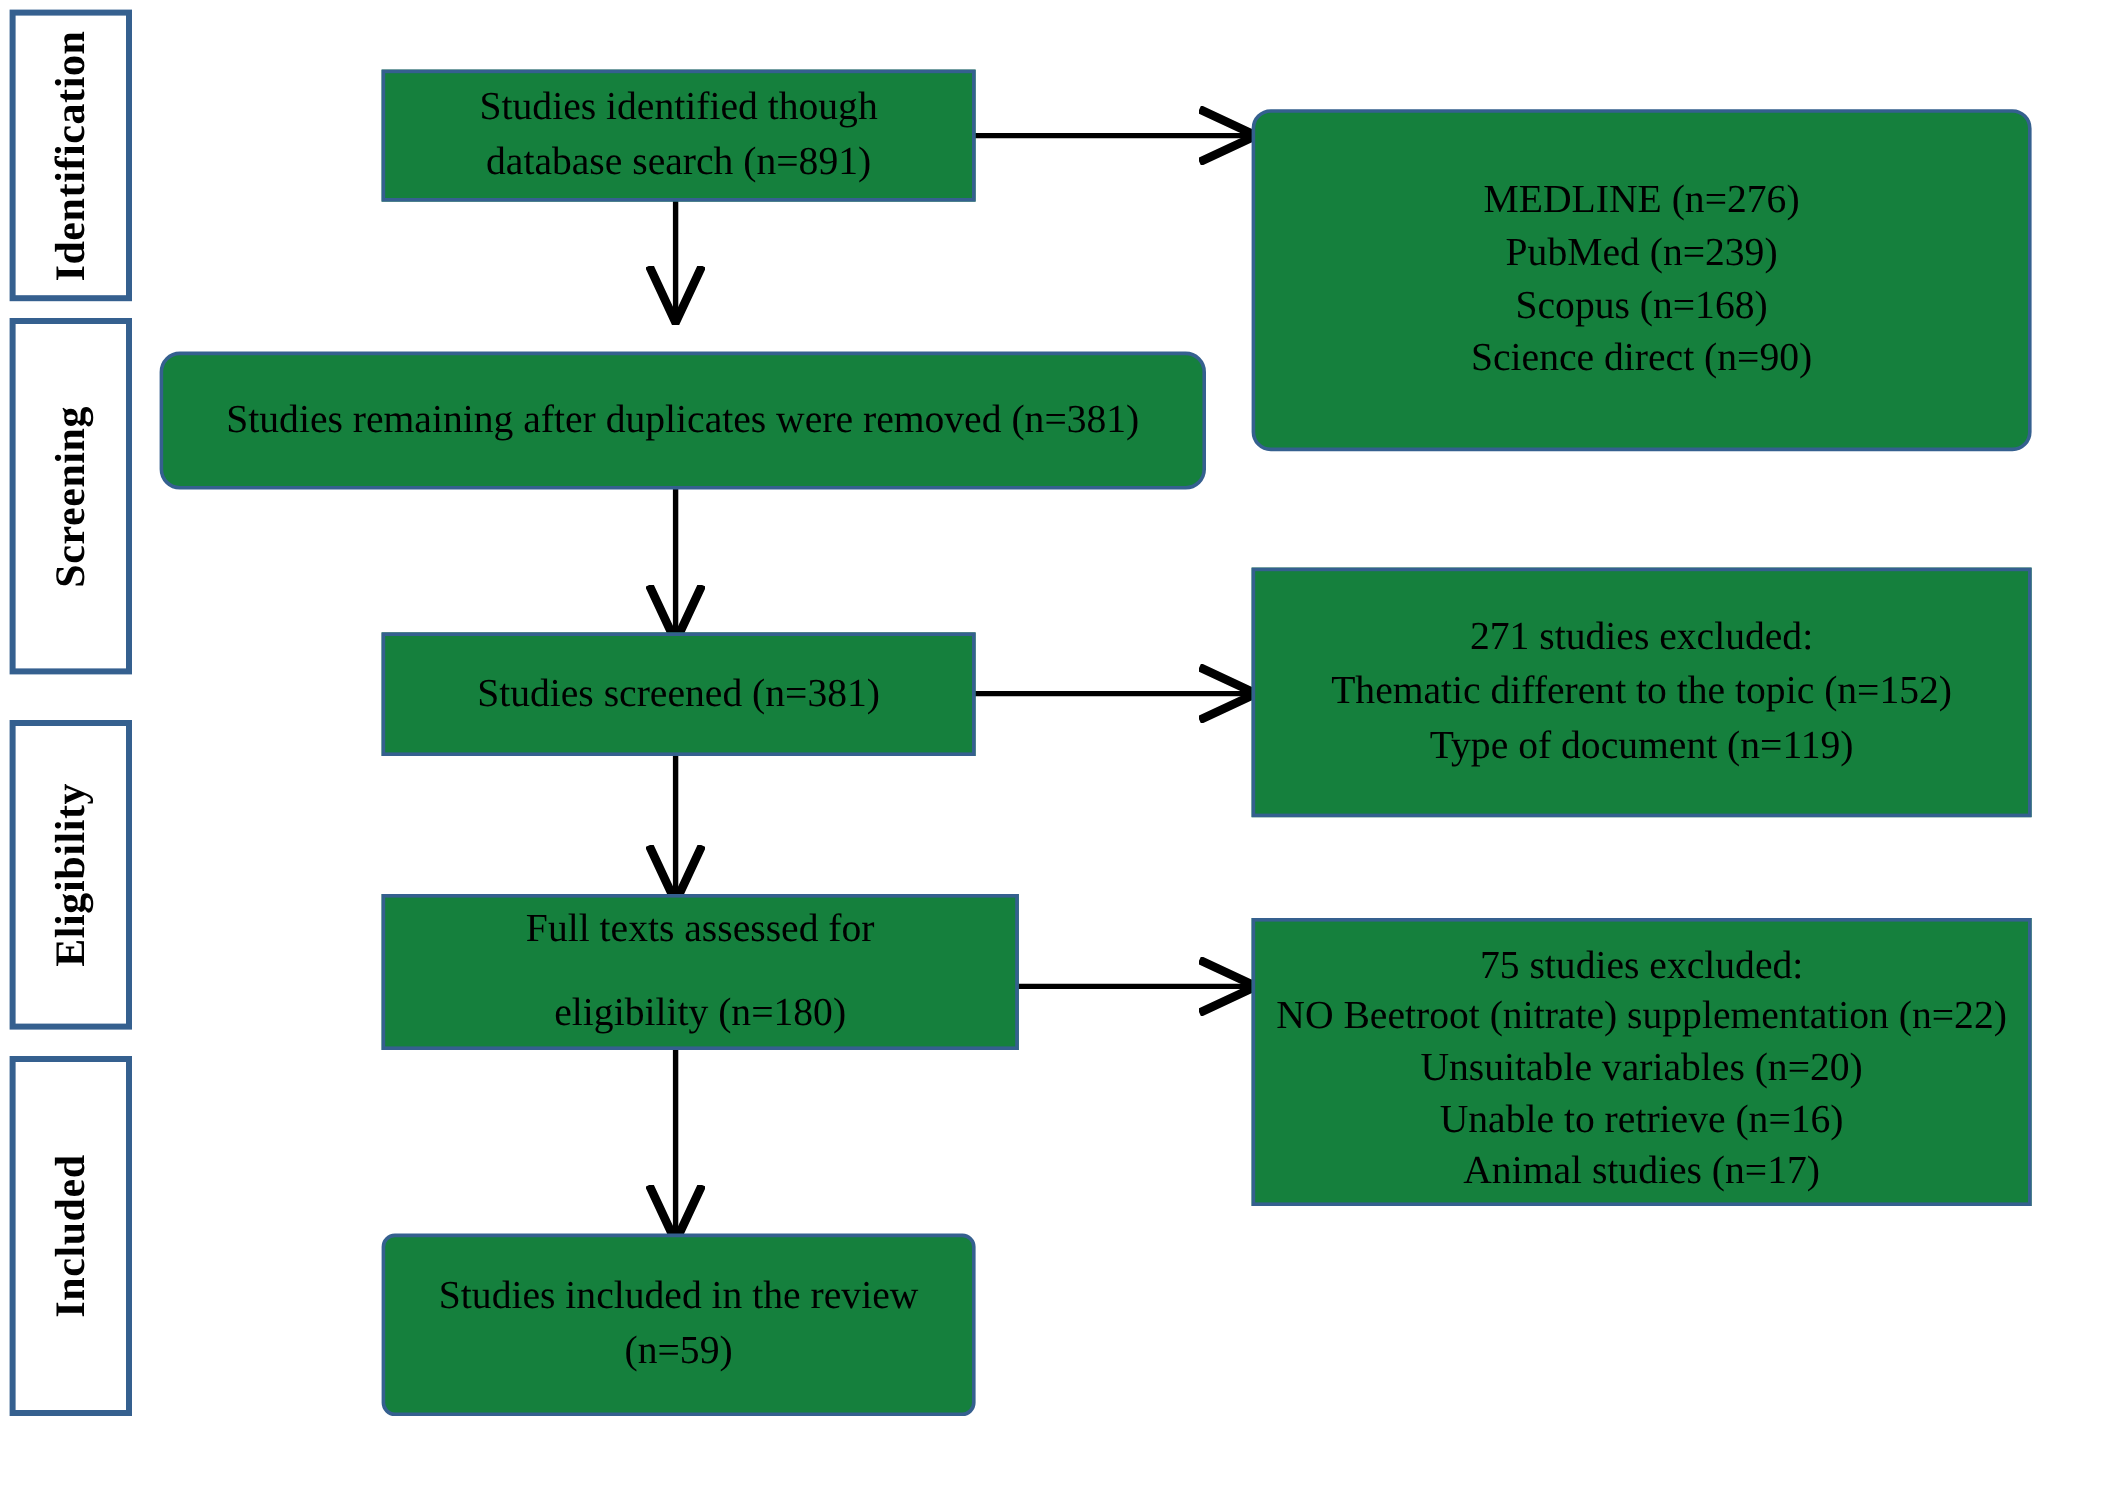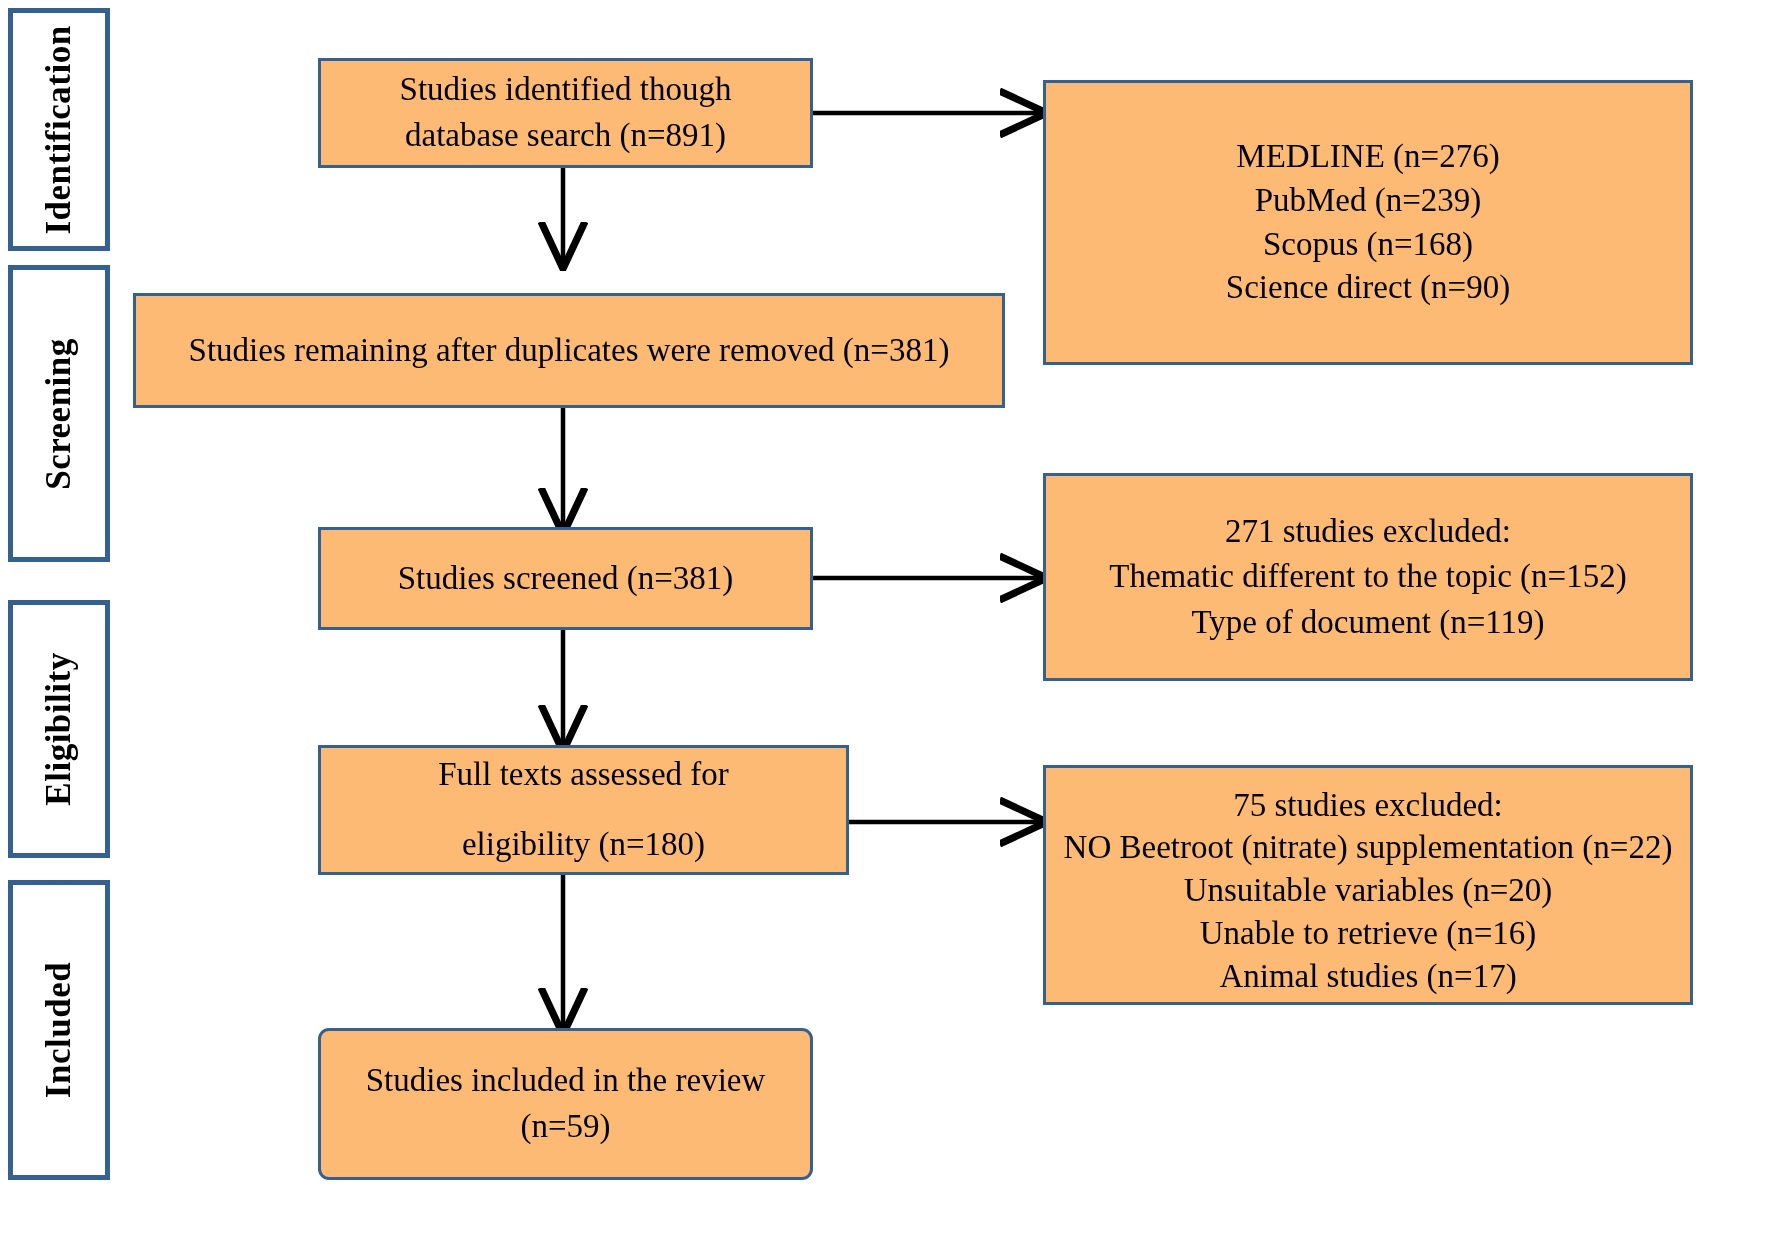--- a/index.html
+++ b/index.html
@@ -37,21 +37,21 @@
     font-size: 35px;
     letter-spacing: 0.5px;
     font-family: "Liberation Serif", "DejaVu Serif", serif;
     color: #000000;
   }
 
   
   .flow-box {
     position: absolute;
     border: 3px solid #35608f;
-    background: #fdba74;
+    background: #15803d;
     box-sizing: border-box;
     display: flex;
     flex-direction: column;
     align-items: center;
     justify-content: center;
     text-align: center;
     font-size: 33px;
     line-height: 1.38;
     padding: 4px 10px;
     font-family: "Liberation Serif", "DejaVu Serif", serif;
@@ -112,28 +112,28 @@
     <line x1="725" y1="822" x2="1040" y2="822" stroke="#000000" stroke-width="4.5" marker-end="url(#ah)"></line>
 
     <line x1="563" y1="875" x2="563" y2="1028" stroke="#000000" stroke-width="4.5" marker-end="url(#ah)"></line>
   </svg>
 
   <div class="flow-box" style="left:318px; top:58px; width:495px; height:110px;">
     <span class="line">Studies identified though</span>
     <span class="line">database search (n=891)</span>
   </div>
 
-  <div class="flow-box" style="left:1043px; top:80px; width:650px; height:285px; line-height:1.33;">
+  <div class="flow-box" style="left:1043px; top:91px; width:650px; height:285px; line-height:1.33;border-radius:16px;">
     <span class="line">MEDLINE (n=276)</span>
     <span class="line">PubMed (n=239)</span>
     <span class="line">Scopus (n=168)</span>
     <span class="line">Science direct (n=90)</span>
   </div>
 
-  <div class="flow-box" style="left:133px; top:293px; width:872px; height:115px;">
+  <div class="flow-box" style="left:133px; top:293px; width:872px; height:115px;border-radius:17px;">
     <span class="line">Studies remaining after duplicates were removed (n=381)</span>
   </div>
 
   <div class="flow-box" style="left:318px; top:527px; width:495px; height:103px;">
     <span class="line">Studies screened (n=381)</span>
   </div>
 
   <div class="flow-box" style="left:1043px; top:473px; width:650px; height:208px;">
     <span class="line">271 studies excluded:</span>
     <span class="line">Thematic different to the topic (n=152)</span>

